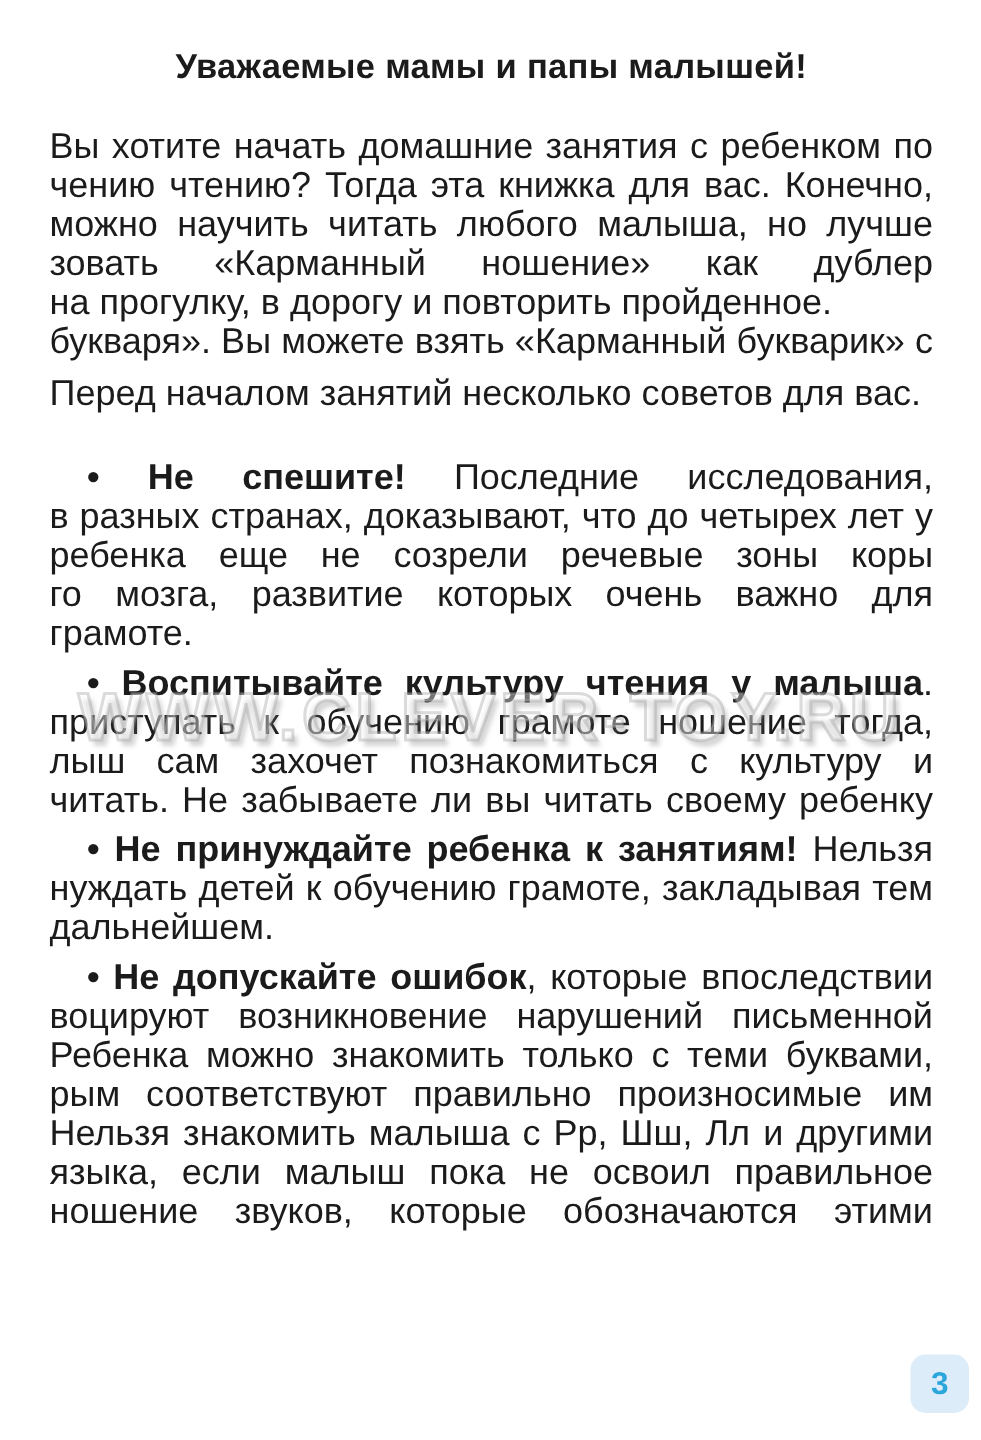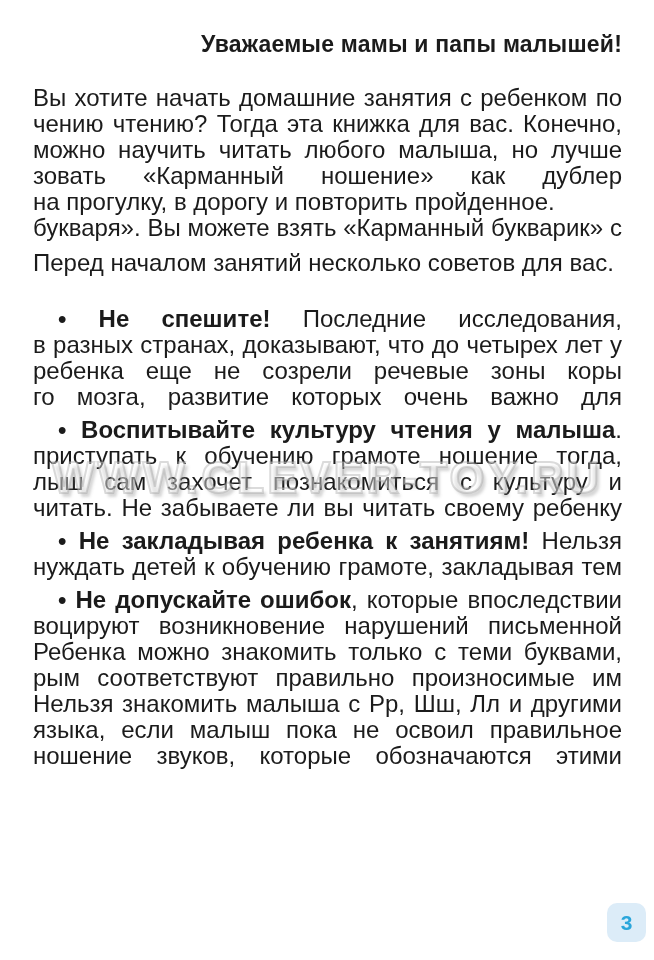--- a/index.html
+++ b/index.html
@@ -19,21 +19,21 @@
   .content {
     position: absolute;
     left: 33px;
     top: 31px;
     width: 589px;
   }
   .doc-title {
     font-size: 23px;
     font-weight: bold;
     line-height: 26px;
-    text-align: right;
+    text-align: center;
     margin: 0 0 28px 0;
     letter-spacing: 0.2px;
   }
   .block {
     font-size: 24px;
     line-height: 26px;
   }
   .block .line {
     text-align: justify;
     text-align-last: justify;
@@ -104,30 +104,32 @@
           <div class="line" data-name="text-line"><span data-name="body-text">букваря». Вы можете взять «Карманный букварик» с собой</span></div>
         </div>
         <div class="block" data-name="advice-note">
           <div class="line last" data-name="text-line"><span data-name="body-text">Перед началом занятий несколько советов для вас.</span></div>
         </div>
         <div class="block bullet" data-name="bullet-do-not-rush">
           <div class="line" data-name="text-line"><span class="b" data-name="bold-lead-text">• Не спешите!</span><span data-name="body-text"> Последние исследования, проведенные</span></div>
           <div class="line" data-name="text-line"><span data-name="body-text">в разных странах, доказывают, что до четырех лет у</span></div>
           <div class="line" data-name="text-line"><span data-name="body-text">ребенка еще не созрели речевые зоны коры головно-</span></div>
           <div class="line" data-name="text-line"><span data-name="body-text">го мозга, развитие которых очень важно для обучения</span></div>
+          <div class="line last" data-name="text-line"><span data-name="body-text">грамоте.</span></div>
         </div>
         <div class="block bullet" data-name="bullet-reading-culture">
           <div class="line" data-name="text-line"><span class="b" data-name="bold-lead-text">• Воспитывайте культуру чтения у малыша</span><span data-name="body-text">. Стоит</span></div>
           <div class="line" data-name="text-line"><span data-name="body-text">приступать к обучению грамоте ношение тогда, когда ма-</span></div>
           <div class="line" data-name="text-line"><span data-name="body-text">лыш сам захочет познакомиться с культуру и научиться</span></div>
           <div class="line" data-name="text-line"><span data-name="body-text">читать. Не забываете ли вы читать своему ребенку на</span></div>
         </div>
         <div class="block bullet" data-name="bullet-do-not-force">
-          <div class="line" data-name="text-line"><span class="b" data-name="bold-lead-text">• Не закладывая ребенка к занятиям!</span><span data-name="body-text"> Нельзя при-</span></div>
+          <div class="line" data-name="text-line"><span class="b" data-name="bold-lead-text">• Не принуждайте ребенка к занятиям!</span><span data-name="body-text"> Нельзя при-</span></div>
           <div class="line" data-name="text-line"><span data-name="body-text">нуждать детей к обучению грамоте, закладывая тем</span></div>
+          <div class="line last" data-name="text-line"><span data-name="body-text">дальнейшем.</span></div>
         </div>
         <div class="block bullet" data-name="bullet-avoid-mistakes">
           <div class="line" data-name="text-line"><span class="b" data-name="bold-lead-text">• Не допускайте ошибок</span><span data-name="body-text">, которые впоследствии спро-</span></div>
           <div class="line" data-name="text-line"><span data-name="body-text">воцируют возникновение нарушений письменной речи.</span></div>
           <div class="line" data-name="text-line"><span data-name="body-text">Ребенка можно знакомить только с теми буквами, кото-</span></div>
           <div class="line" data-name="text-line"><span data-name="body-text">рым соответствуют правильно произносимые им звуки.</span></div>
           <div class="line" data-name="text-line"><span data-name="body-text">Нельзя знакомить малыша с Рр, Шш, Лл и другими бук-</span></div>
           <div class="line" data-name="text-line"><span data-name="body-text">языка, если малыш пока не освоил правильное произ-</span></div>
           <div class="line last" data-name="text-line"><span data-name="body-text">ношение звуков, которые обозначаются этими буквами.</span></div>
         </div>

